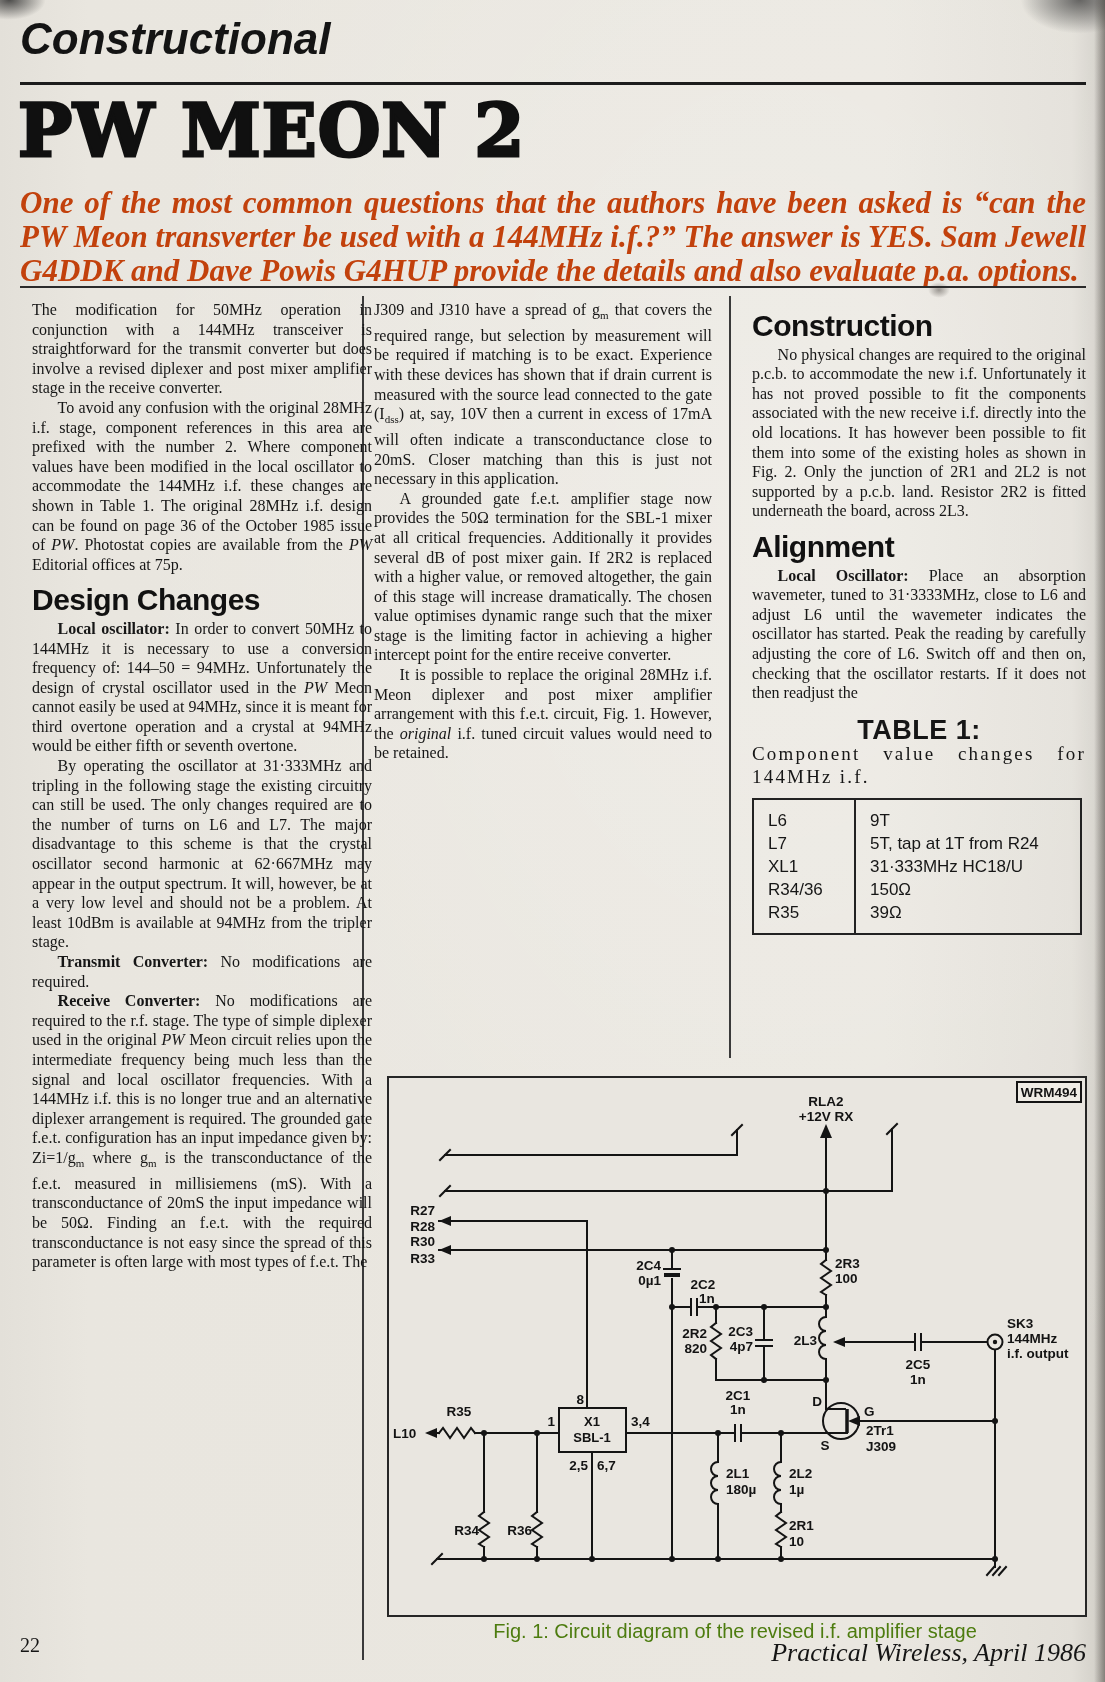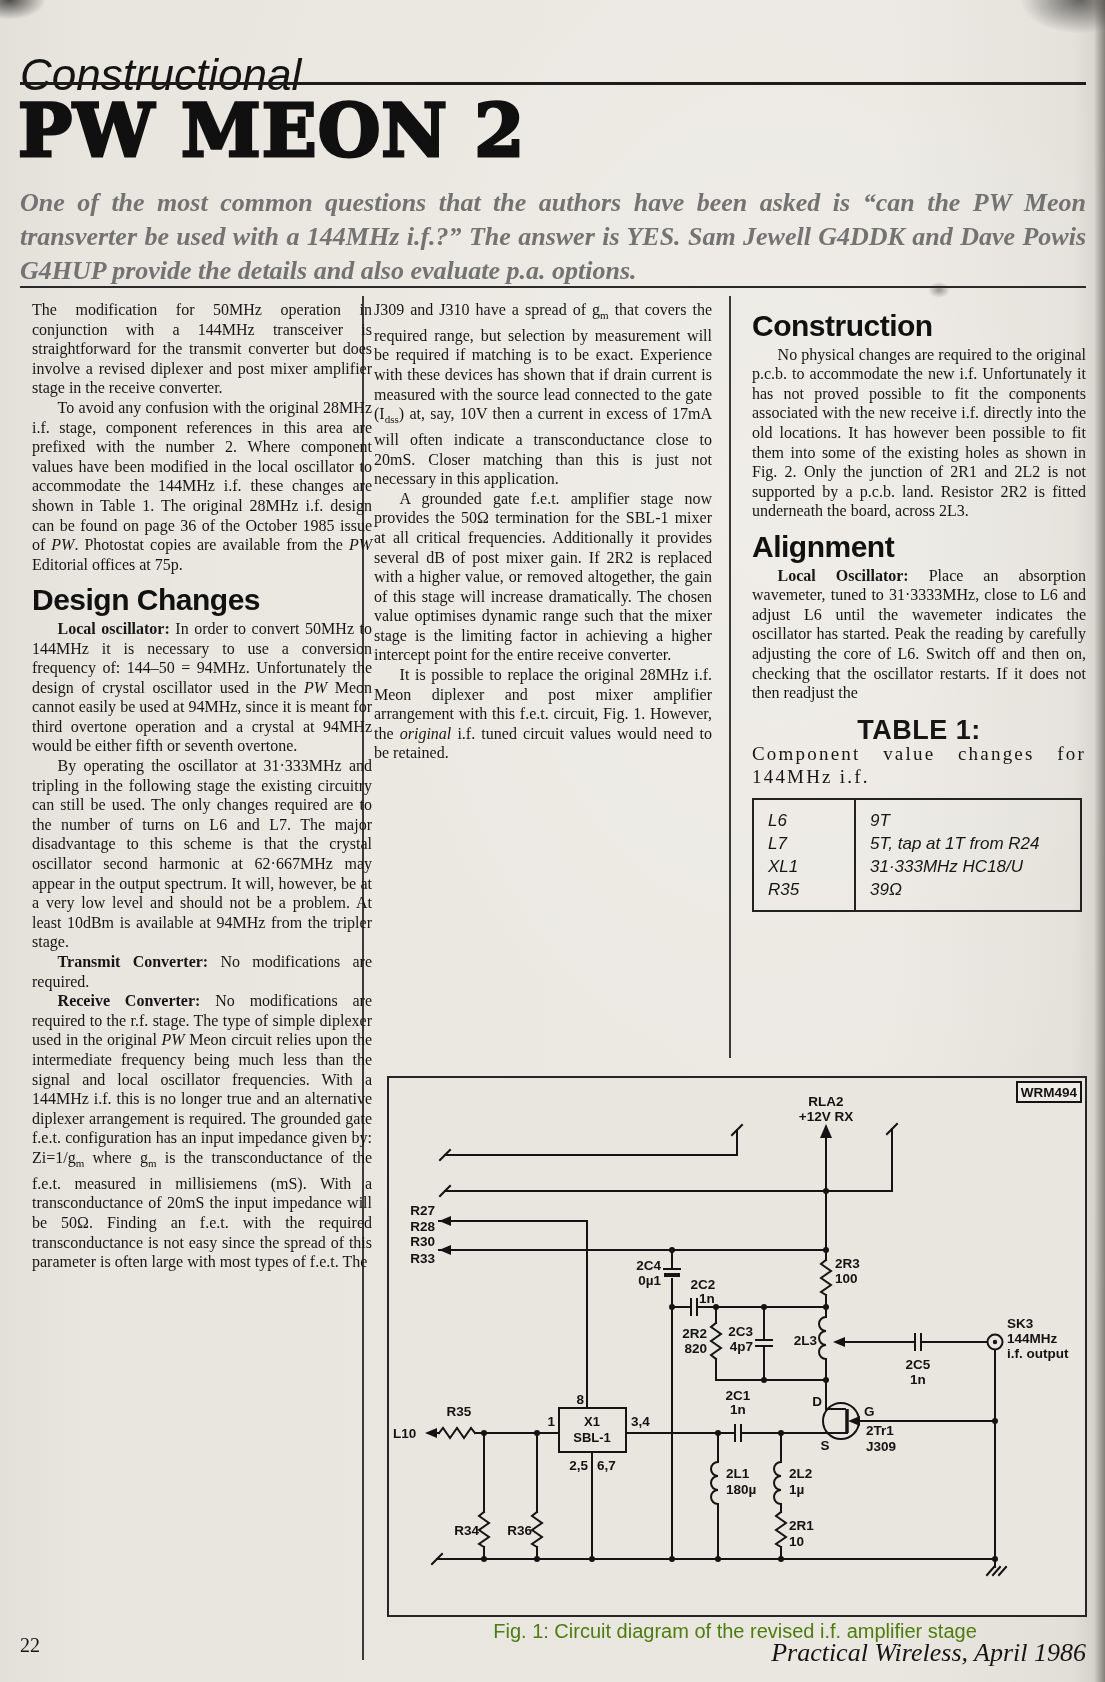--- a/index.html
+++ b/index.html
@@ -8,26 +8,26 @@
     background:
       radial-gradient(ellipse at 70% 30%, rgba(255,255,255,0.25), rgba(0,0,0,0) 60%),
       linear-gradient(90deg,#e3e0d9 0%, #e9e6df 8%, #eae7e0 80%, #e2dfd8 97%, #cfccc5 100%),
       #e7e4dd;
     color:#1a1a1a;
     font-family:"Liberation Serif", serif;
   }
   .abs{position:absolute;}
   
   .kicker{left:20px;top:14px;font-family:"Liberation Sans",sans-serif;
-    font-size:44px;font-weight:normal;font-style:italic;letter-spacing:0px;color:#141414;margin-top:36px;}
+    font-size:44px;font-weight:bold;font-style:italic;letter-spacing:0px;color:#141414;}
   .rule1{left:20px;top:82px;width:1066px;height:3px;background:#1c1c1c;}
   .title{left:18px;top:88px;font-family:"DejaVu Serif",serif;font-weight:bold;
     font-size:72px;letter-spacing:1px;color:#101010;-webkit-text-stroke:3px #101010;}
-  .standfirst{left:20px;top:186px;width:1066px;font-size:26px;line-height:34px;
-    font-weight:bold;font-style:italic;text-align:justify;color:#737373;}
+  .standfirst{left:20px;top:186px;width:1066px;font-size:31px;line-height:34px;
+    font-weight:bold;font-style:italic;text-align:justify;color:#c2410c;}
   .rule2{left:20px;top:286px;width:1066px;height:2px;background:#2a2a2a;}
   
   .col{top:300px;text-align:justify;font-size:16px;line-height:19.6px;color:#161616;}
   .col1{left:32px;width:340px;}
   .col2{left:374px;width:338px;}
   .col3{left:752px;width:334px;}
   .vrule{width:1.5px;background:#3a3a3a;}
   .vr1{left:362px;top:296px;height:1364px;}
   .vr2{left:729px;top:296px;height:762px;}
   .bp{margin:0;}
@@ -35,21 +35,21 @@
   .h2{font-family:"Liberation Sans",sans-serif;font-weight:bold;font-size:30px;
     letter-spacing:-0.5px;margin:16px 0 9px 0;text-align:left;text-indent:0;color:#111;}
   sub{font-size:11px;}
   
   .tblhead{font-family:"Liberation Sans",sans-serif;font-weight:bold;font-size:27px;
     text-align:center;margin:18px 0 2px 0;letter-spacing:0.5px;}
   .tblsub{font-size:19px;line-height:23px;letter-spacing:2.2px;text-align:justify;margin:2px 0 10px 0;}
   .tbox{position:relative;border:2.5px solid #222;width:330px;box-sizing:border-box;
     padding:9px 0 9px 0;font-family:"Liberation Sans",sans-serif;font-size:17px;}
   .tdiv{position:absolute;left:100px;top:0;bottom:0;width:2px;background:#222;}
-  .trow{display:flex;height:23px;line-height:23px;font-style:italic;}
+  .trow{display:flex;height:23px;line-height:23px;}
   .tc1{width:100px;padding-left:14px;box-sizing:border-box;}
   .tc2{padding-left:16px;}
   
   .figure{left:387px;top:1076px;width:696px;height:537px;border:2px solid #262626;
     box-sizing:content-box;background:#e9e6e0;}
   .figcap{left:387px;top:1620px;width:696px;text-align:center;
     font-family:"Liberation Sans",sans-serif;font-weight:normal;font-size:20px;color:#4d7c0f;}
   .footer{left:500px;top:1638px;width:586px;text-align:right;font-style:italic;
     font-size:26px;color:#151515;}
   .pagenum{left:20px;top:1634px;font-size:20px;color:#151515;}
@@ -114,20 +114,24 @@
         <div class="tc1">L6</div>
         <div class="tc2">9T</div>
       </div>
       <div class="trow">
         <div class="tc1">L7</div>
         <div class="tc2">5T, tap at 1T from R24</div>
       </div>
       <div class="trow">
         <div class="tc1">XL1</div>
         <div class="tc2">31·333MHz HC18/U</div>
+      </div>
+      <div class="trow">
+        <div class="tc1">R34/36</div>
+        <div class="tc2">150Ω</div>
       </div>
       <div class="trow">
         <div class="tc1">R35</div>
         <div class="tc2">39Ω</div>
       </div>
     </div>
   </div>
 
 <div class="abs figure">
 <svg width="696" height="537" viewBox="0 0 696 537">

